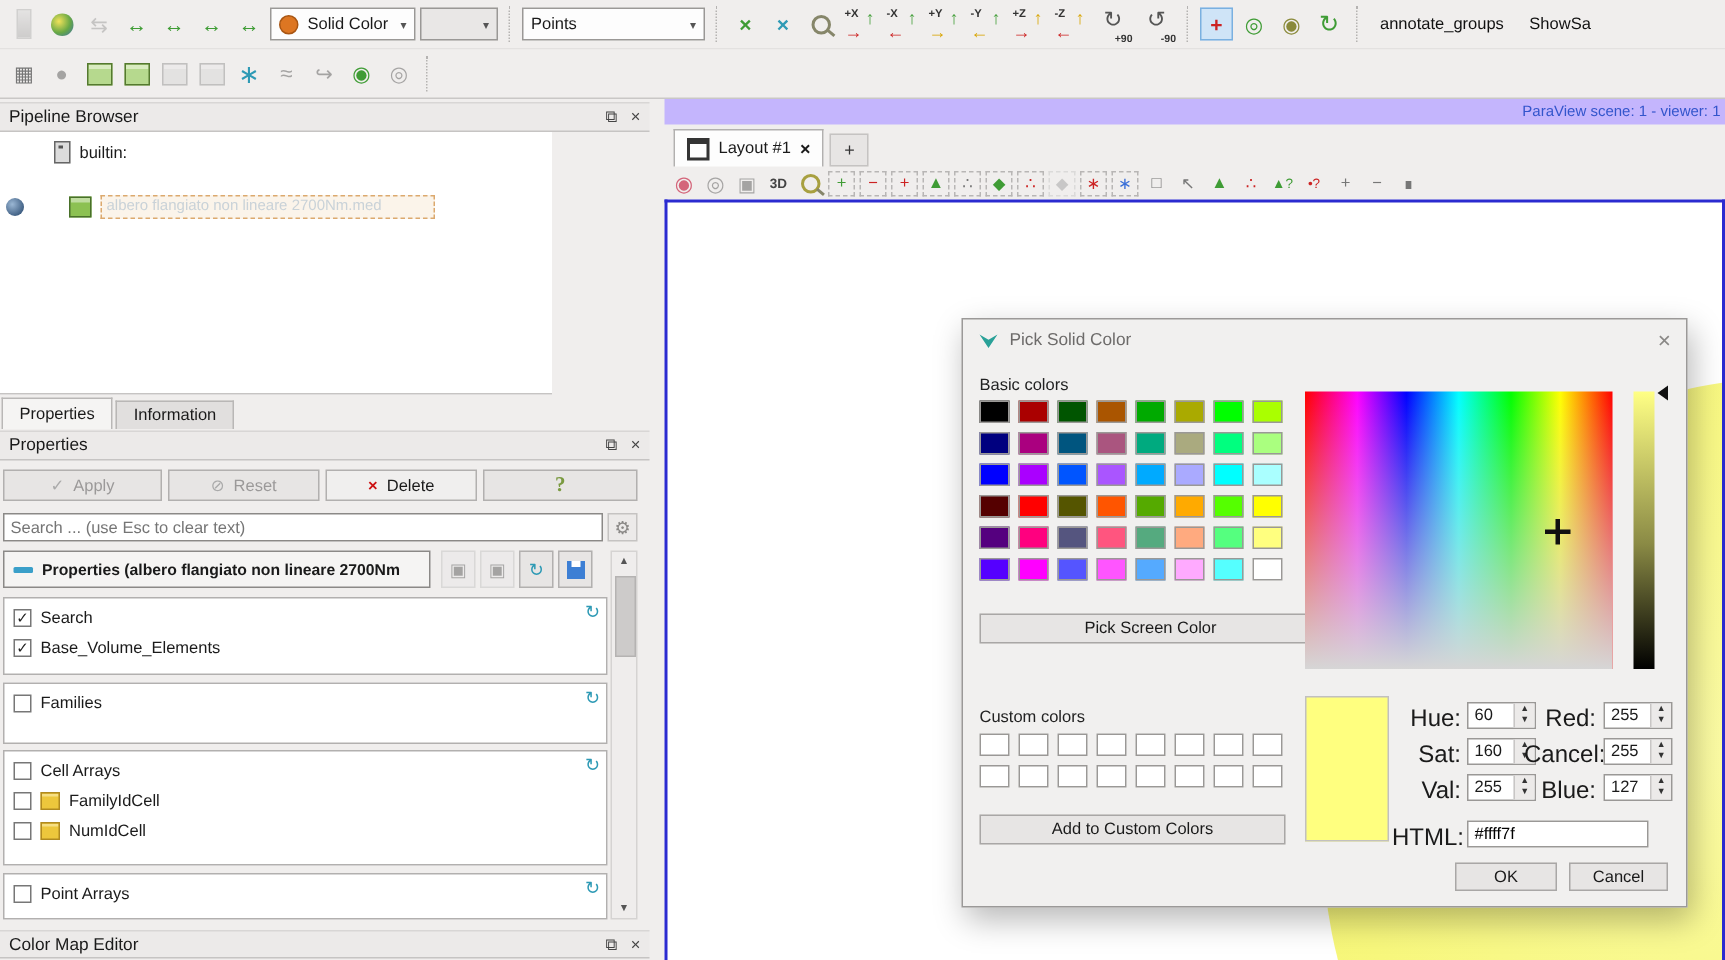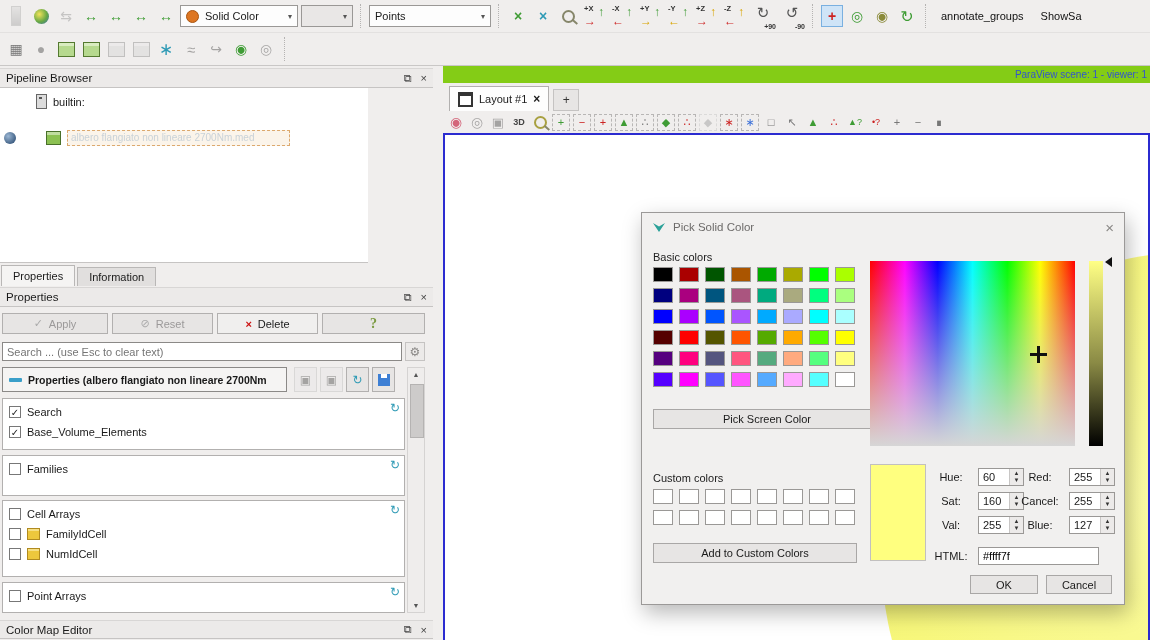--- a/index.html
+++ b/index.html
@@ -72,21 +72,21 @@
   .grp .rl{position:absolute;right:4px;top:2px;color:#2e9ab5;font-size:12px}
   .prow{display:flex;align-items:center;gap:6px;padding:2px 0 2px 6px;font-size:11px;height:16px}
   .cb{width:12px;height:12px;border:1px solid #777;background:#fff;font-size:10px;line-height:11px;
       text-align:center;flex:none;box-sizing:border-box;color:#222}
   .cellic{width:11px;height:10px;background:#edc73c;border:1px solid #b08a20;flex:none;box-shadow:inset 0 2px 0 #f6df84}
   #vscroll{position:absolute;left:407px;top:301px;width:18px;height:246px;background:#efedec;border:1px solid #d5d3d2;box-sizing:border-box}
   #vscroll .a{position:absolute;left:0;width:16px;text-align:center;font-size:7px;color:#555}
   #vscroll .thumb{position:absolute;left:2px;top:16px;width:12px;height:52px;background:#cdcbca;border:1px solid #b5b3b2}
   
   #right{position:absolute;left:443px;top:66px;width:707px;height:574px}
-  #strip{position:absolute;left:0;top:0;width:707px;height:17px;background:#84cc16;display:flex;
+  #strip{position:absolute;left:0;top:0;width:707px;height:17px;background:#c4b5fd;display:flex;
          align-items:center;justify-content:flex-end;padding-right:3px;box-sizing:border-box}
   #scene-label{color:#3355cc;font-size:10px}
   #vtabs{position:absolute;left:0;top:17px;width:707px;height:28px;display:flex;align-items:flex-end;gap:4px;padding-left:6px}
   .vtab{height:24px;background:#fdfdfd;border:1px solid #b2b0af;border-bottom:none;display:flex;
         align-items:center;gap:6px;padding:0 8px;font-size:11px}
   .vtab .wic{width:11px;height:9px;border:2px solid #333;border-top-width:4px}
   .vtab .x{font-weight:bold;font-size:12px}
   .plus{width:24px;height:20px;border:1px solid #c5c3c2;background:#e7e5e4;display:flex;align-items:center;
         justify-content:center;font-size:12px;color:#333}
   #vtb{position:absolute;left:0;top:45px;width:707px;height:22px;display:flex;align-items:center;gap:3px;padding-left:4px}
@@ -116,21 +116,21 @@
         background-image:linear-gradient(to bottom,rgba(214,214,214,0) 0%,#d6d6d6 100%),
         linear-gradient(to right,#ff0000 0%,#ff00ff 17%,#0000ff 33%,#00ffff 50%,#00ff00 67%,#ffff00 83%,#ff0000 100%)}
   #cross{position:absolute;left:160px;top:85px;width:17px;height:17px}
   #cross:before{content:"";position:absolute;left:0;top:7px;width:17px;height:3px;background:#111}
   #cross:after{content:"";position:absolute;left:7px;top:0;width:3px;height:17px;background:#111}
   #vbar{position:absolute;left:447px;top:48px;width:14px;height:185px;
         background:linear-gradient(#ffff85 0%,#8a8a45 55%,#000 100%)}
   #varrow{position:absolute;left:463px;top:44px;width:0;height:0;border-top:5px solid transparent;
           border-bottom:5px solid transparent;border-right:7px solid #111}
   #prev{position:absolute;left:228px;top:251px;width:56px;height:97px;border:1px solid #c2c0bf;box-sizing:border-box}
-  .slab{position:absolute;width:46px;text-align:center;font-size:11px}
+  .slab{position:absolute;width:46px;text-align:right;font-size:16px}
   .spin{position:absolute;width:46px;height:18px;background:#fff;border:1px solid #9a9896;display:flex;
         align-items:center;box-sizing:border-box}
   .spin .v{flex:1;padding-left:4px;font-size:11px}
   .spin .ar{width:13px;height:100%;border-left:1px solid #c8c6c5;display:flex;flex-direction:column;
             align-items:center;justify-content:center;font-size:6px;color:#333;background:#eceae9;line-height:7px}
   #htmlf{position:absolute;left:336px;top:334px;width:121px;height:18px;border:1px solid #9a9896;
          font:11px "Liberation Sans",sans-serif;padding:0 4px;box-sizing:border-box}
 </style>
 </head>
 <body>
@@ -142,21 +142,21 @@
         <span class="bar-ic"></span>
       </span>
     <span class="ti">
         <span class="cmap-ic"></span>
       </span>
     <span class="ti dis gray">⇆</span>
     <span class="ti green">↔</span>
     <span class="ti green">↔</span>
     <span class="ti green">↔</span>
     <span class="ti green">↔</span>
-    <div class="combo" style="width:118px">
+    <div class="combo" style="width:97px">
       <span class="dot"></span>
       <span>Solid Color</span>
       <span class="arr">▾</span>
     </div>
     <div class="combo disc" style="width:52px">
       <span></span>
       <span class="arr">▾</span>
     </div>
     <span class="sep"></span>
     <div class="combo" style="width:122px">

